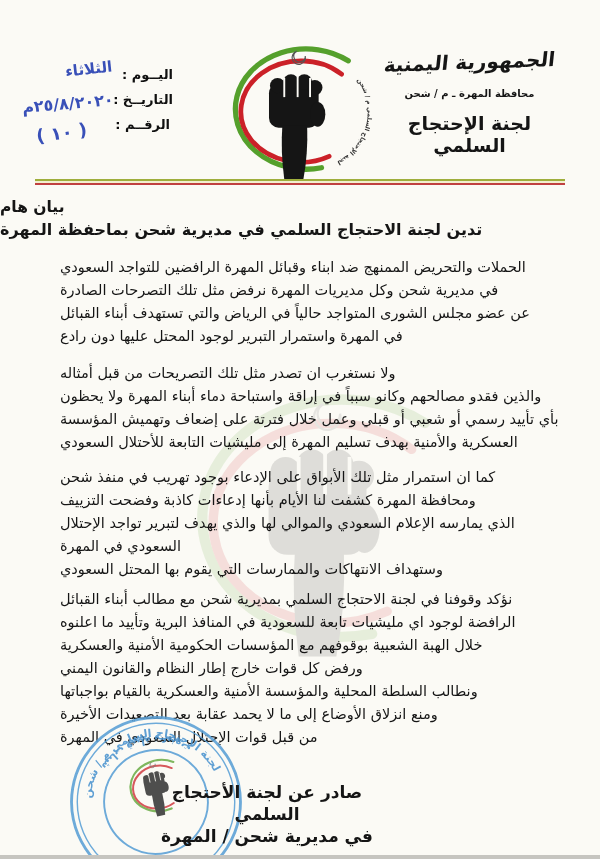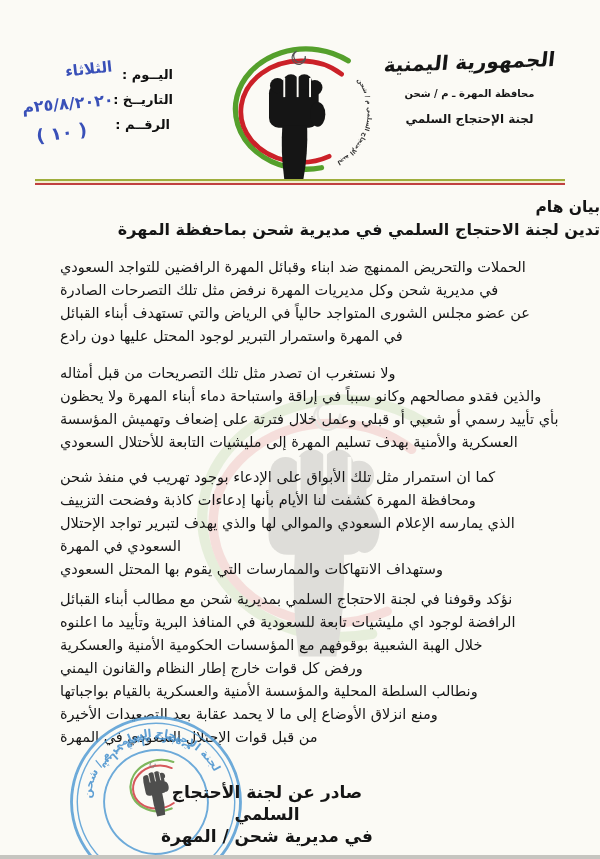--- a/index.html
+++ b/index.html
@@ -32,31 +32,31 @@
     position:absolute;top:50px;right:38px;width:185px;
     text-align:center;
   }
   .org-country{
     font-size:20px;font-weight:bold;
     transform:skewX(-8deg) rotate(-2deg);
     letter-spacing:-1px;
     margin-bottom:14px;
   }
   .org-gov{font-size:10px;font-weight:bold;margin-bottom:13px;}
-  .org-committee{font-size:12px;font-weight:bold;}
+  .org-committee{font-size:19px;font-weight:bold;}
   .emblem-svg{position:absolute;top:36px;left:206px;width:168px;height:148px;}
   
   .divider{
     position:absolute;top:179px;left:35px;right:35px;height:2px;
     border-top:2px solid #9fae3c;
     background:#f3efcf;
     border-bottom:2px solid #c04040;
   }
   
-  .title-block{position:absolute;top:198px;left:0;right:0;text-align:right;}
+  .title-block{position:absolute;top:198px;left:0;right:0;text-align:left;}
   .stmt-title{font-size:15.5px;font-weight:bold;}
   .stmt-subtitle{font-size:16px;font-weight:bold;margin-top:4px;}
   .para{
     position:absolute;right:38px;left:60px;
     direction:rtl;text-align:left;
     font-size:14.5px;font-weight:normal;line-height:23px;
     white-space:pre-line;
     z-index:2;
   }
   .para.p1{top:256px;}

